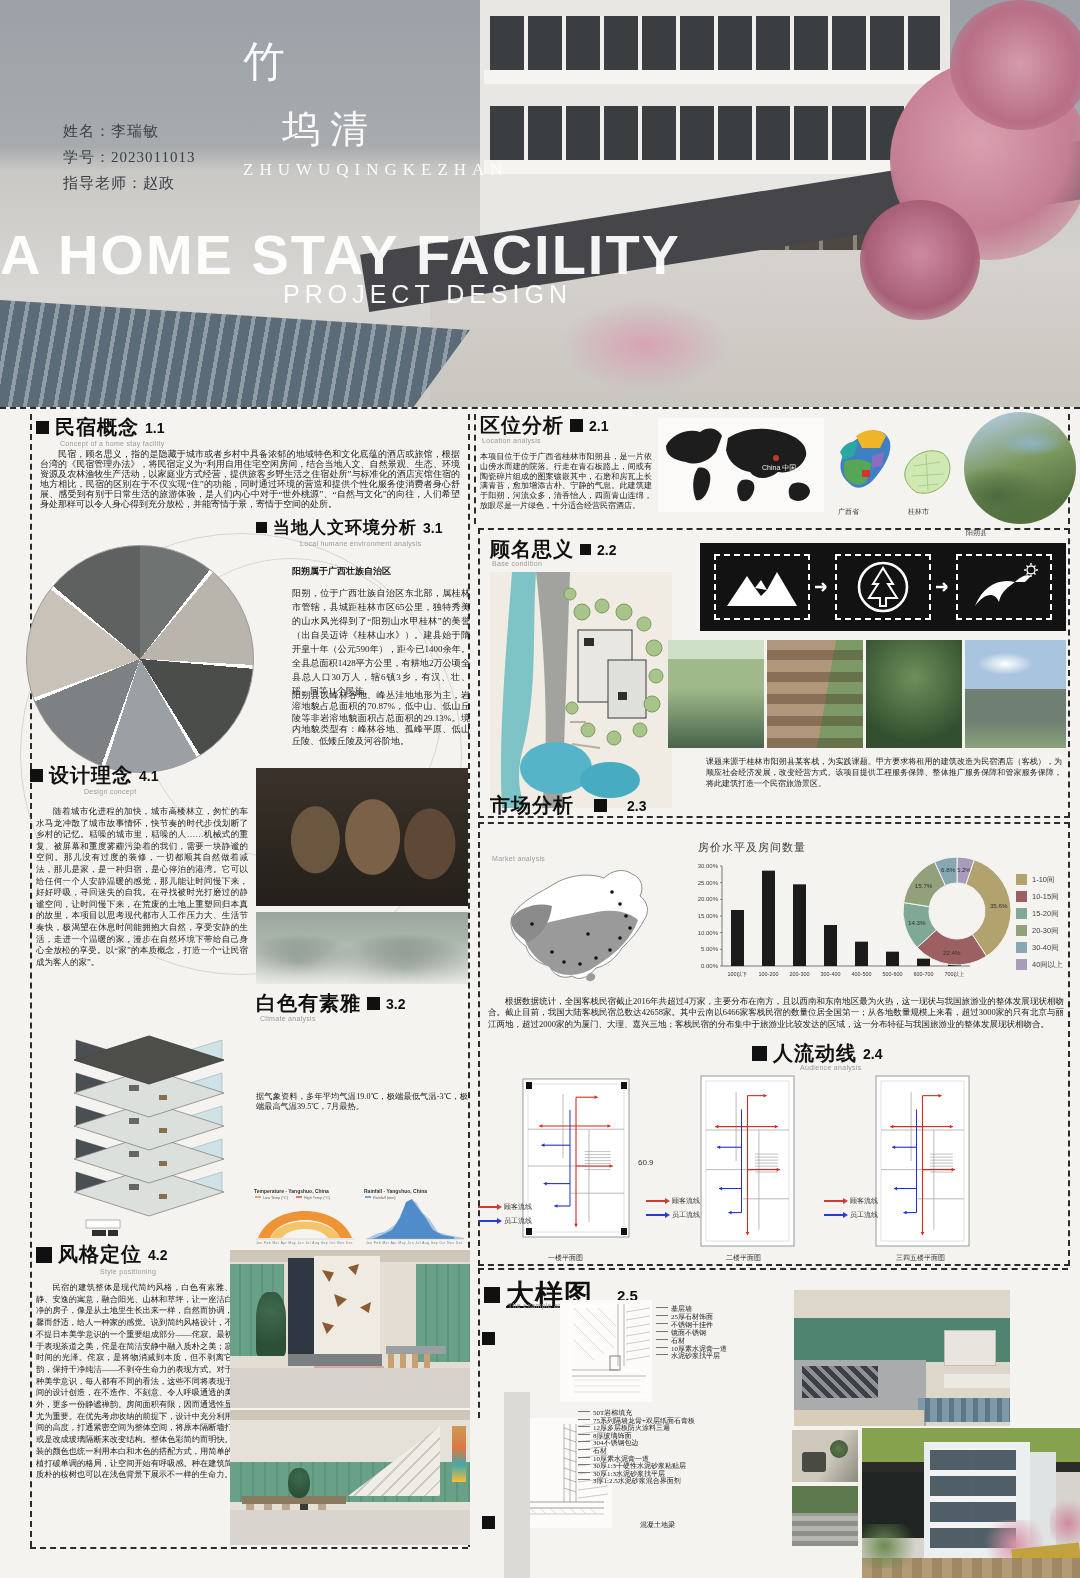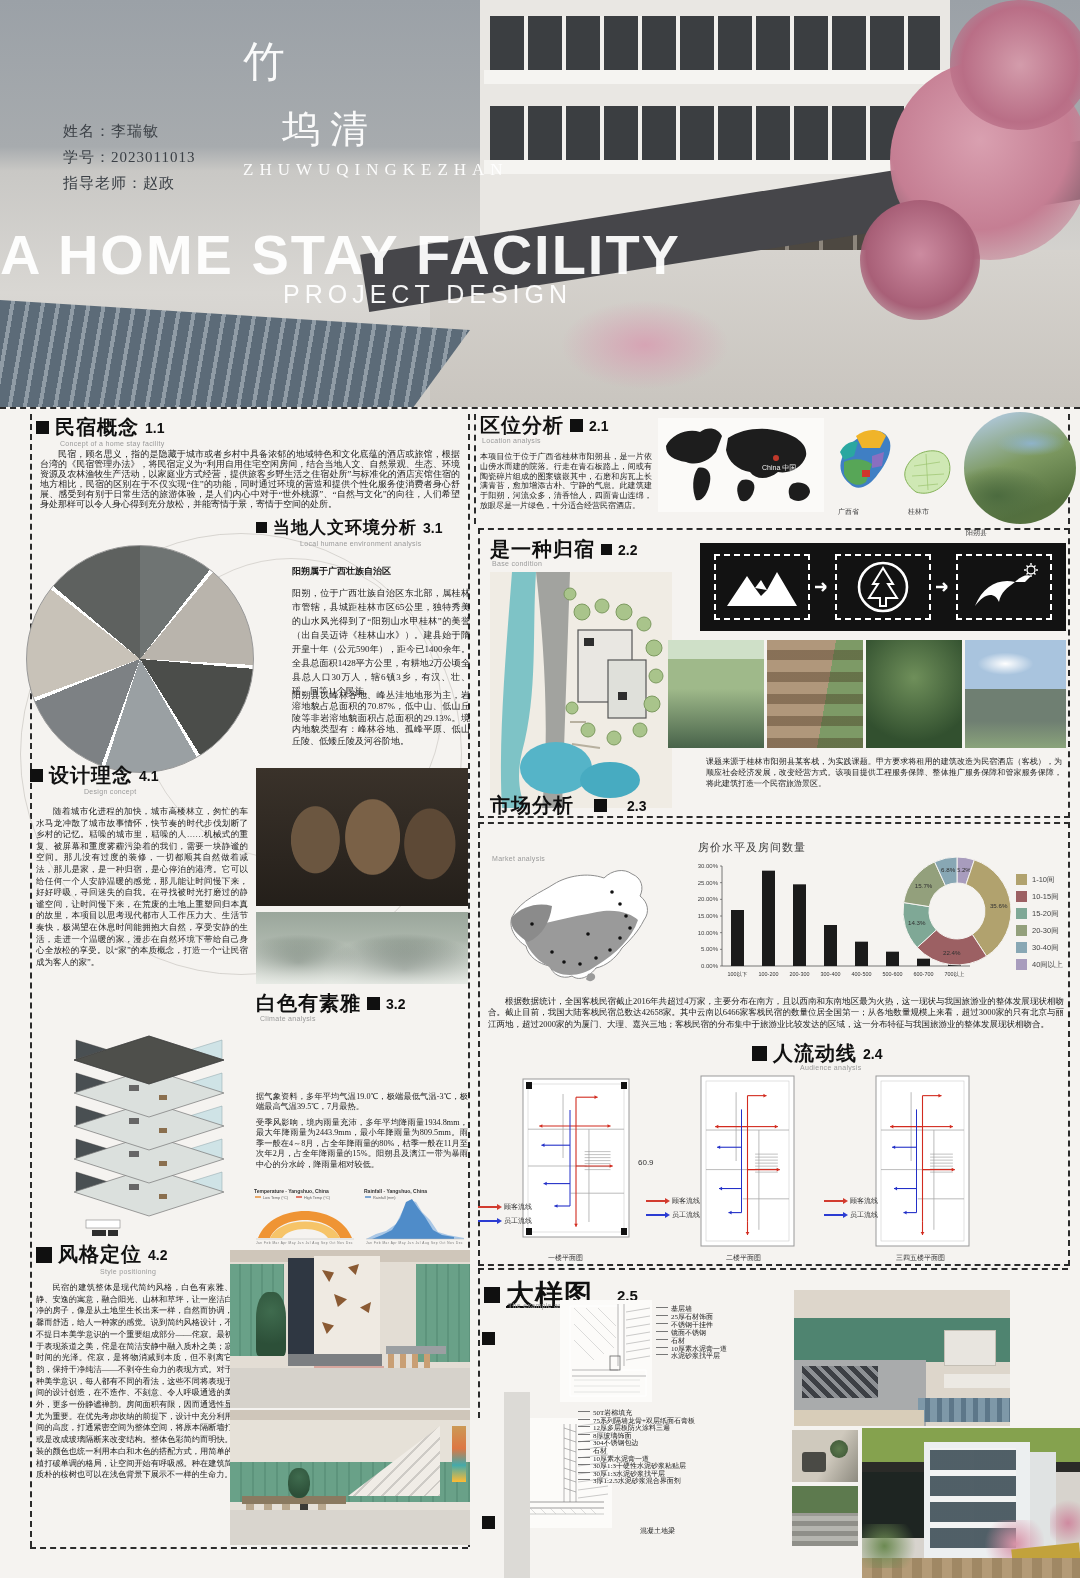--- a/index.html
+++ b/index.html
@@ -147,21 +147,20 @@
       radial-gradient(ellipse 110px 50px at 70% 80%,#47564c,rgba(0,0,0,0) 72%),
       linear-gradient(#9aa69b,#c7cec5);"></div>
 
   <div class="sec-head" style="left:256px;top:990px;">
     <span class="t">白色有素雅</span>
     <span class="sq"></span>
     <span class="n">3.2</span>
   </div>
   <div class="sec-sub" style="left:260px;top:1015px;">Climate analysis</div>
   <div class="body-txt" style="left:256px;top:1092px;width:212px;font-size:8.2px;line-height:10.4px;">据气象资料，多年平均气温19.0℃，极端最低气温-3℃，极端最高气温39.5℃，7月最热。</div>
-  <div class="body-txt" style="left:256px;top:1118px;width:212px;font-size:8.2px;line-height:10.4px;">受季风影响，境内雨量充沛，多年平均降雨量1934.8mm，最大年降雨量为2443.9mm，最小年降雨量为809.5mm。雨季一般在4～8月，占全年降雨量的80%，枯季一般在11月至次年2月，占全年降雨量的15%。阳朔县及漓江一带为暴雨中心的分水岭，降雨量相对较低。</div>
 
   <svg class="abs" style="left:252px;top:1186px;" width="106" height="60" viewBox="0 0 106 60">
     <text x="2" y="7" font-size="5" font-weight="bold" fill="#333" font-family="Liberation Sans,sans-serif">Temperature - Yangshuo, China</text>
     <line x1="3" y1="11" x2="9" y2="11" stroke="#e6892e" stroke-width="1.4"></line>
     <text x="11" y="13" font-size="3.8" fill="#666" font-family="Liberation Sans,sans-serif">Low Temp (°C)</text>
     <line x1="44" y1="11" x2="50" y2="11" stroke="#d8432e" stroke-width="1.4"></line>
     <text x="52" y="13" font-size="3.8" fill="#666" font-family="Liberation Sans,sans-serif">High Temp (°C)</text>
     <path d="M6,52 C20,16 86,16 100,52 L88,52 C78,28 28,28 18,52 Z" fill="#ef9434"></path>
     <path d="M18,52 C28,30 78,30 88,52 L76,52 C68,40 38,40 30,52 Z" fill="#f6c468"></path>
     <line x1="4" y1="53" x2="102" y2="53" stroke="#bbb" stroke-width=".5"></line>
@@ -289,21 +288,21 @@
   <svg class="abs" style="left:900px;top:424px;" width="64" height="14" viewBox="0 0 64 14"></svg>
   <div class="photo" style="left:964px;top:412px;width:112px;height:112px;border-radius:50%;background:
       radial-gradient(ellipse 50px 18px at 60% 28%,#8fb3c9,rgba(0,0,0,0) 70%),
       radial-gradient(ellipse 70px 40px at 30% 75%,#4c6b3f,rgba(0,0,0,0) 75%),
       linear-gradient(160deg,#aac3ce 12%,#7e9a62 45%,#55713f 80%);"></div>
   <div class="map-cap" style="left:838px;top:507px;">广西省</div>
   <div class="map-cap" style="left:908px;top:507px;">桂林市</div>
   <div class="map-cap" style="left:966px;top:528px;">阳朔县</div>
 
   <div class="sec-head" style="left:490px;top:536px;">
-    <span class="t">是一种归宿</span>
+    <span class="t">顾名思义</span>
     <span class="sq" style="width:11px;height:11px;"></span>
     <span class="n">2.2</span>
   </div>
   <div class="sec-sub" style="left:492px;top:560px;">Base condition</div>
 
   <svg class="abs" style="left:490px;top:572px;" width="182" height="236" viewBox="0 0 182 236">
     <rect x="0" y="0" width="182" height="236" fill="#f0ece4"></rect>
     <path d="M22,0 L46,0 C42,60 48,120 32,180 C26,205 30,224 36,236 L12,236 C8,170 16,80 22,0 Z" fill="#7ec3c6"></path>
     <path d="M46,0 L80,0 L72,236 L52,236 C60,160 54,70 46,0 Z" fill="#a2a39f"></path>
     <ellipse cx="66" cy="196" rx="36" ry="26" fill="#55b4c8"></ellipse>
@@ -675,21 +674,21 @@
       <div class="callout">75系列隔墙龙骨+双层纸面石膏板</div>
       <div class="callout">12厚多层板防火涂料三遍</div>
       <div class="callout">8厚玻璃饰面</div>
       <div class="callout">304不锈钢包边</div>
       <div class="callout">石材</div>
       <div class="callout">10厚素水泥膏一道</div>
       <div class="callout">30厚1:3干硬性水泥砂浆粘贴层</div>
       <div class="callout">30厚1:3水泥砂浆找平层</div>
       <div class="callout">3厚1:2.5水泥砂浆混合界面剂</div>
     </div>
-  <div class="abs" style="left:640px;top:1520px;font-size:7px;color:#222;margin-top:6px;">混凝土地梁</div>
+  <div class="abs" style="left:640px;top:1520px;font-size:7px;color:#222;">混凝土地梁</div>
 
   <div class="photo" style="left:794px;top:1290px;width:216px;height:136px;background:#ddd6cb;">
     <div class="abs" style="left:0;top:28px;width:216px;height:44px;background:#4f8470;"></div>
     <div class="abs" style="left:150px;top:40px;width:50px;height:34px;background:#e8e5df;border:1px solid #c4bfb5;"></div>
     <div class="abs" style="left:0;top:70px;width:132px;height:66px;background:#a9abac;"></div>
     <div class="abs" style="left:8px;top:76px;width:76px;height:32px;background:repeating-linear-gradient(45deg,#3c3f44 0 5px,#8d9094 5px 9px);"></div>
     <div class="abs" style="left:124px;top:108px;width:92px;height:24px;background:repeating-linear-gradient(90deg,#7e98a8 0 7px,#5d7789 7px 12px);"></div>
     <div class="abs" style="left:150px;top:84px;width:66px;height:14px;background:#ece9e3;"></div>
     <div class="abs" style="left:0;top:120px;width:130px;height:16px;background:#d8cdb9;"></div>
   </div>

